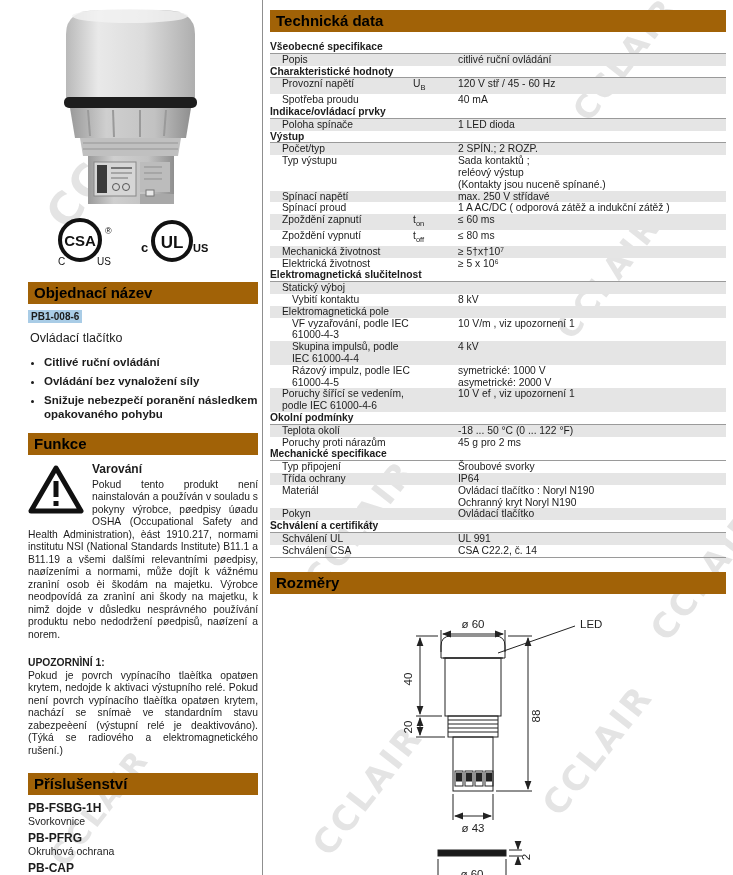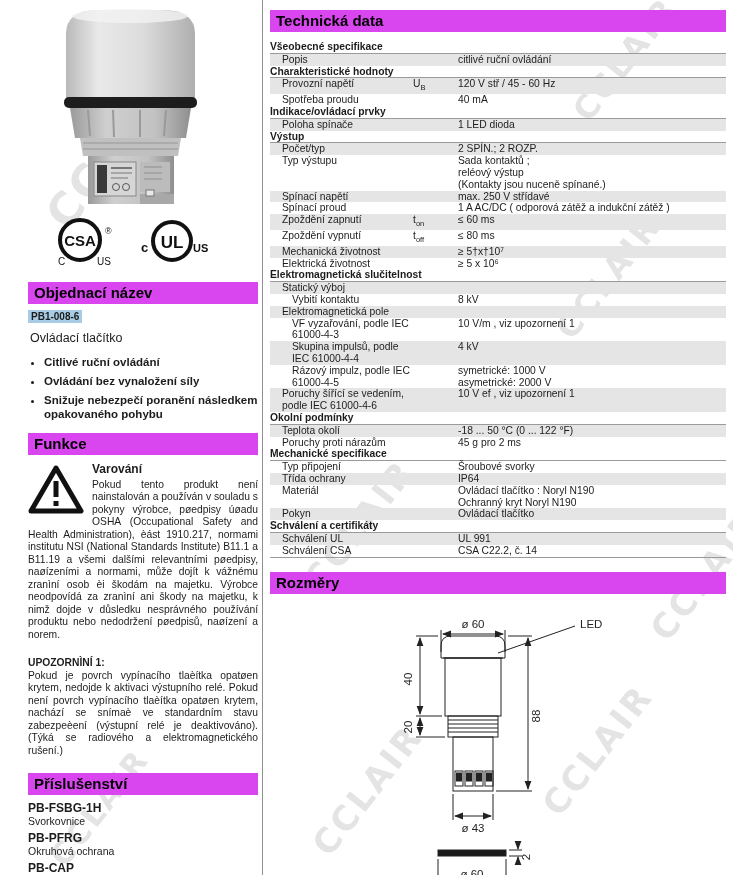--- a/index.html
+++ b/index.html
@@ -2,21 +2,21 @@
 <html><head>
 <meta charset="utf-8">
 <style>
   html,body{margin:0;padding:0;}
   body{width:733px;height:875px;background:#fff;font-family:"Liberation Sans",sans-serif;color:#1c1c1c;position:relative;overflow:hidden;}
   .wm{position:absolute;font-weight:bold;color:#e4e4e4;letter-spacing:3px;pointer-events:none;transform:rotate(-52deg);font-family:"DejaVu Sans",sans-serif;z-index:0;}
   .divider{position:absolute;left:262px;top:0;width:1px;height:875px;background:#8f8f8f;z-index:2;}
   .col{position:absolute;z-index:1;}
   .left-col{left:28px;top:0;width:230px;}
   .right-col{left:270px;top:0;width:456px;}
-  .hbar{background:#d946ef;color:#000;font-weight:bold;font-size:15px;padding:2px 6px;line-height:18px;}
+  .hbar{background:#a16207;color:#000;font-weight:bold;font-size:15px;padding:2px 6px;line-height:18px;}
   
   .photo-wrap{width:205px;height:208px;margin:4px 0 4px 0;}
   .logos{display:flex;gap:22px;align-items:center;margin:4px 0 14px 24px;height:52px;}
   .pn{display:inline-block;background:#a9cce6;font-weight:bold;font-size:10px;padding:1px 3px;margin-top:6px;}
   .prodname{font-size:12.5px;margin:7px 0 10px 2px;}
   ul.feat{margin:4px 0 12px 0;padding-left:16px;}
   ul.feat li{font-weight:bold;font-size:11.5px;line-height:14px;margin-bottom:5px;}
   .warnbox{margin-top:8px;font-size:10.3px;line-height:12.5px;text-align:justify;}
   .warn-icon{float:left;width:56px;height:50px;margin:2px 8px 2px 0;}
   .warn-title{font-weight:bold;font-size:12px;margin:2px 0 3px 0;}

